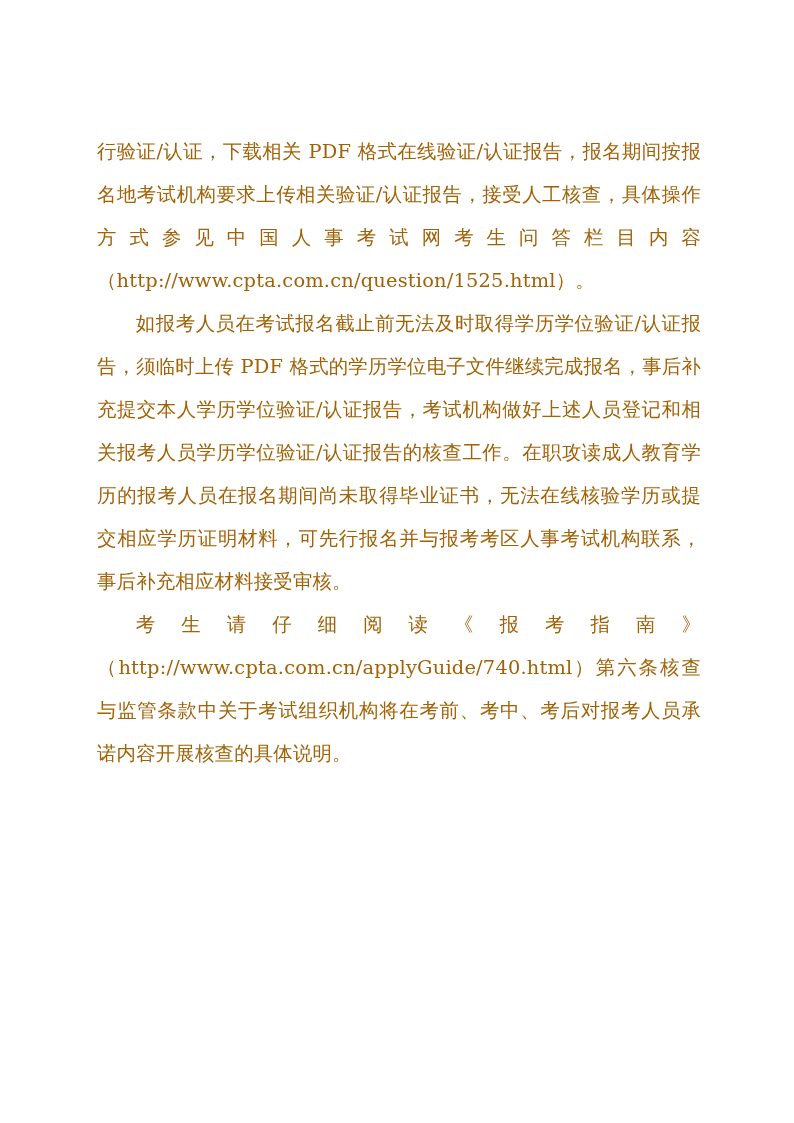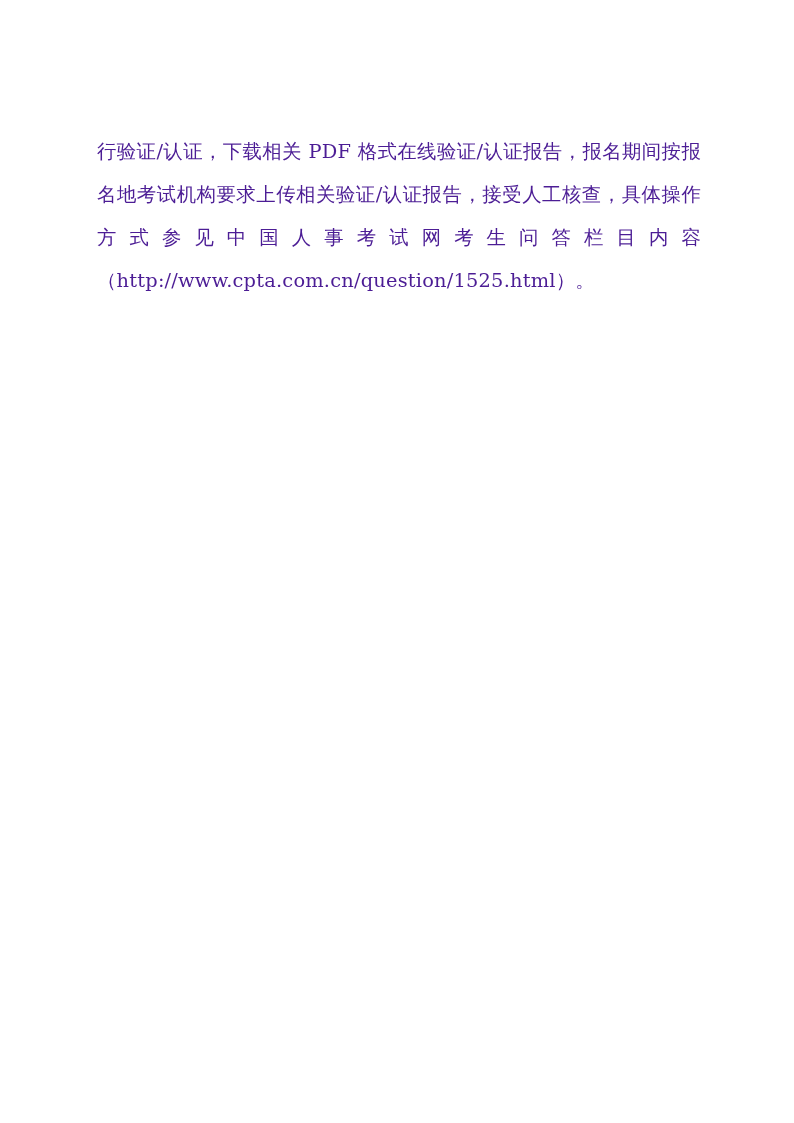--- a/index.html
+++ b/index.html
@@ -22,26 +22,28 @@
     top: 130px;
     width: 604px;
   }
   p.para {
     margin: 0;
     font-size: 19.4px;
     line-height: 43px;
     text-align: justify;
     text-justify: inter-ideograph;
     letter-spacing: 0.2px;
-    color: #4c1d95;
+    color: #a16207;
   }
   p.indent {
     text-indent: 2em;
   }
 </style>
 </head>
 <body>
 
 <div class="page">
   <div class="body-block">
     <p class="para">行验证/认证，下载相关 PDF 格式在线验证/认证报告，报名期间按报名地考试机构要求上传相关验证/认证报告，接受人工核查，具体操作方式参见中国人事考试网考生问答栏目内容（http://www.cpta.com.cn/question/1525.html）。</p>
+    <p class="para indent">如报考人员在考试报名截止前无法及时取得学历学位验证/认证报告，须临时上传 PDF 格式的学历学位电子文件继续完成报名，事后补充提交本人学历学位验证/认证报告，考试机构做好上述人员登记和相关报考人员学历学位验证/认证报告的核查工作。在职攻读成人教育学历的报考人员在报名期间尚未取得毕业证书，无法在线核验学历或提交相应学历证明材料，可先行报名并与报考考区人事考试机构联系，事后补充相应材料接受审核。</p>
+    <p class="para indent">考生请仔细阅读《报考指南》（http://www.cpta.com.cn/applyGuide/740.html）第六条核查与监管条款中关于考试组织机构将在考前、考中、考后对报考人员承诺内容开展核查的具体说明。</p>
   </div>
 </div>
 
 </body></html>

